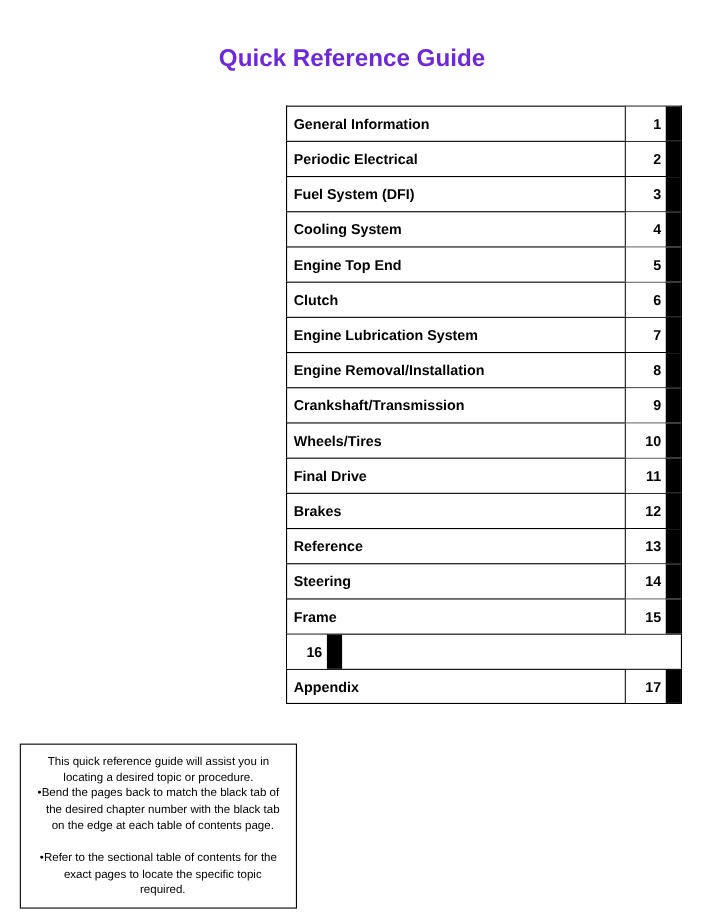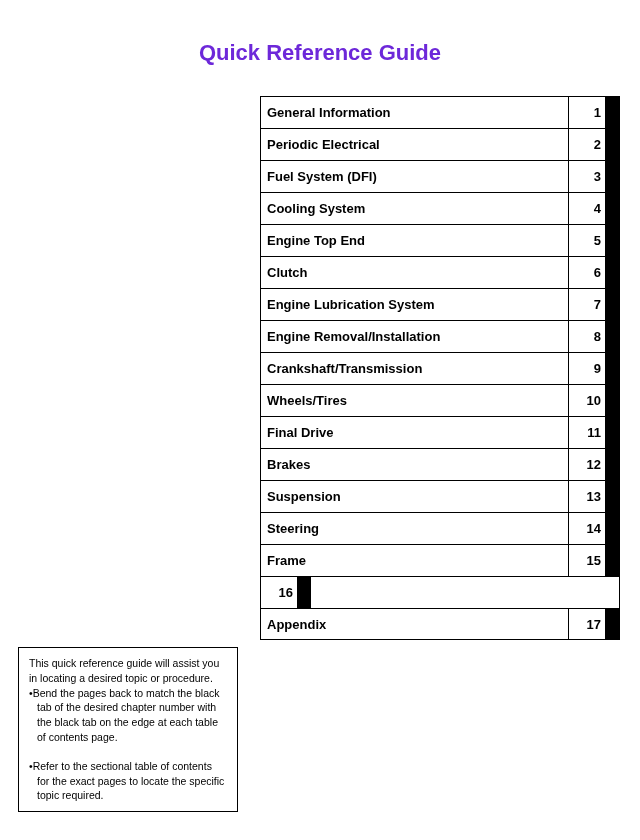--- a/index.html
+++ b/index.html
@@ -58,28 +58,29 @@
     .toc-tab {
       width: 14px;
       background: #000;
       display: flex;
       align-items: center;
       justify-content: center;
     }
     .sidebar-note {
       position: absolute;
       left: 18px;
-      bottom: 28px;
-      width: 220px;
+      bottom: 14px;
+      width: 252px;
       border: 1.5px solid #000;
       padding: 8px 10px;
       font-size: 10.5px;
       color: #000;
       line-height: 1.4;
       background: #fff;
+      text-align: center;
     }
     .sidebar-note .note-bullet {
       display: block;
       text-indent: -8px;
       padding-left: 8px;
     }
   </style>
 </head>
 <body>
 
@@ -140,21 +141,21 @@
       <div class="toc-label">Final Drive</div>
       <div class="toc-number">11</div>
       <div class="toc-tab"></div>
     </div>
     <div class="toc-row">
       <div class="toc-label">Brakes</div>
       <div class="toc-number">12</div>
       <div class="toc-tab"></div>
     </div>
     <div class="toc-row">
-      <div class="toc-label">Suspension</div>
+      <div class="toc-label">Reference</div>
       <div class="toc-number">13</div>
       <div class="toc-tab"></div>
     </div>
     <div class="toc-row">
       <div class="toc-label">Steering</div>
       <div class="toc-number">14</div>
       <div class="toc-tab"></div>
     </div>
     <div class="toc-row">
       <div class="toc-label">Frame</div>

